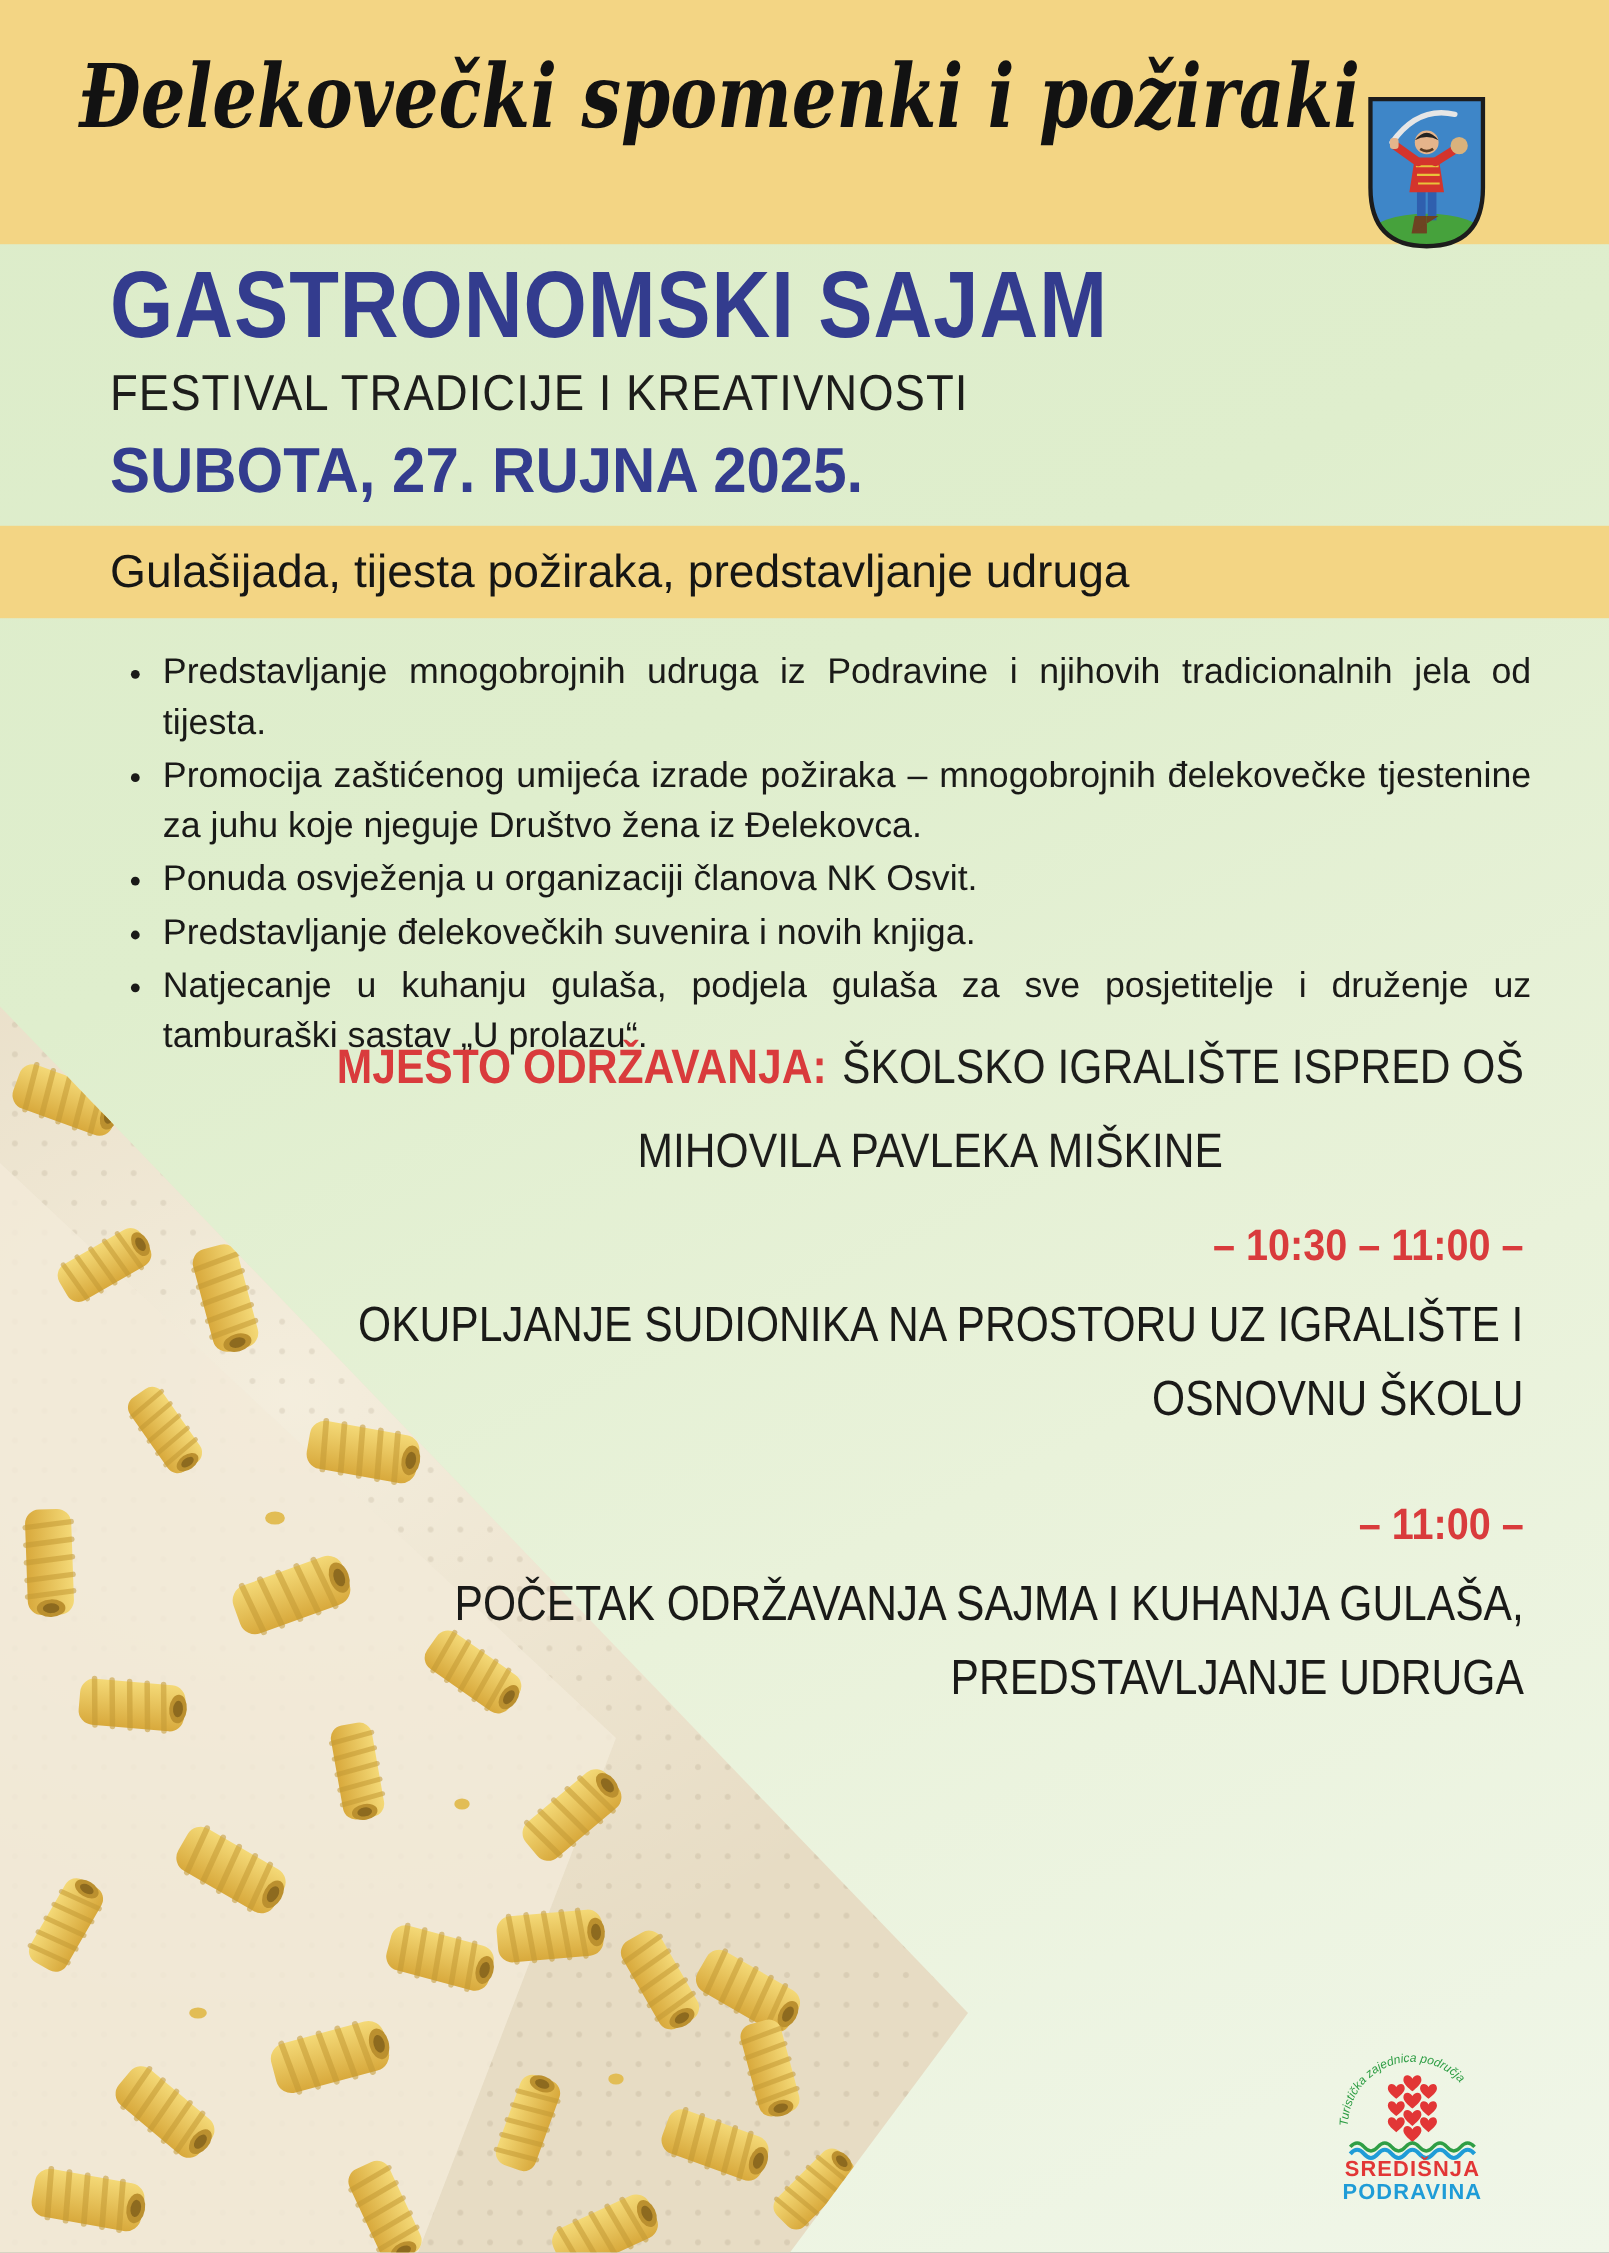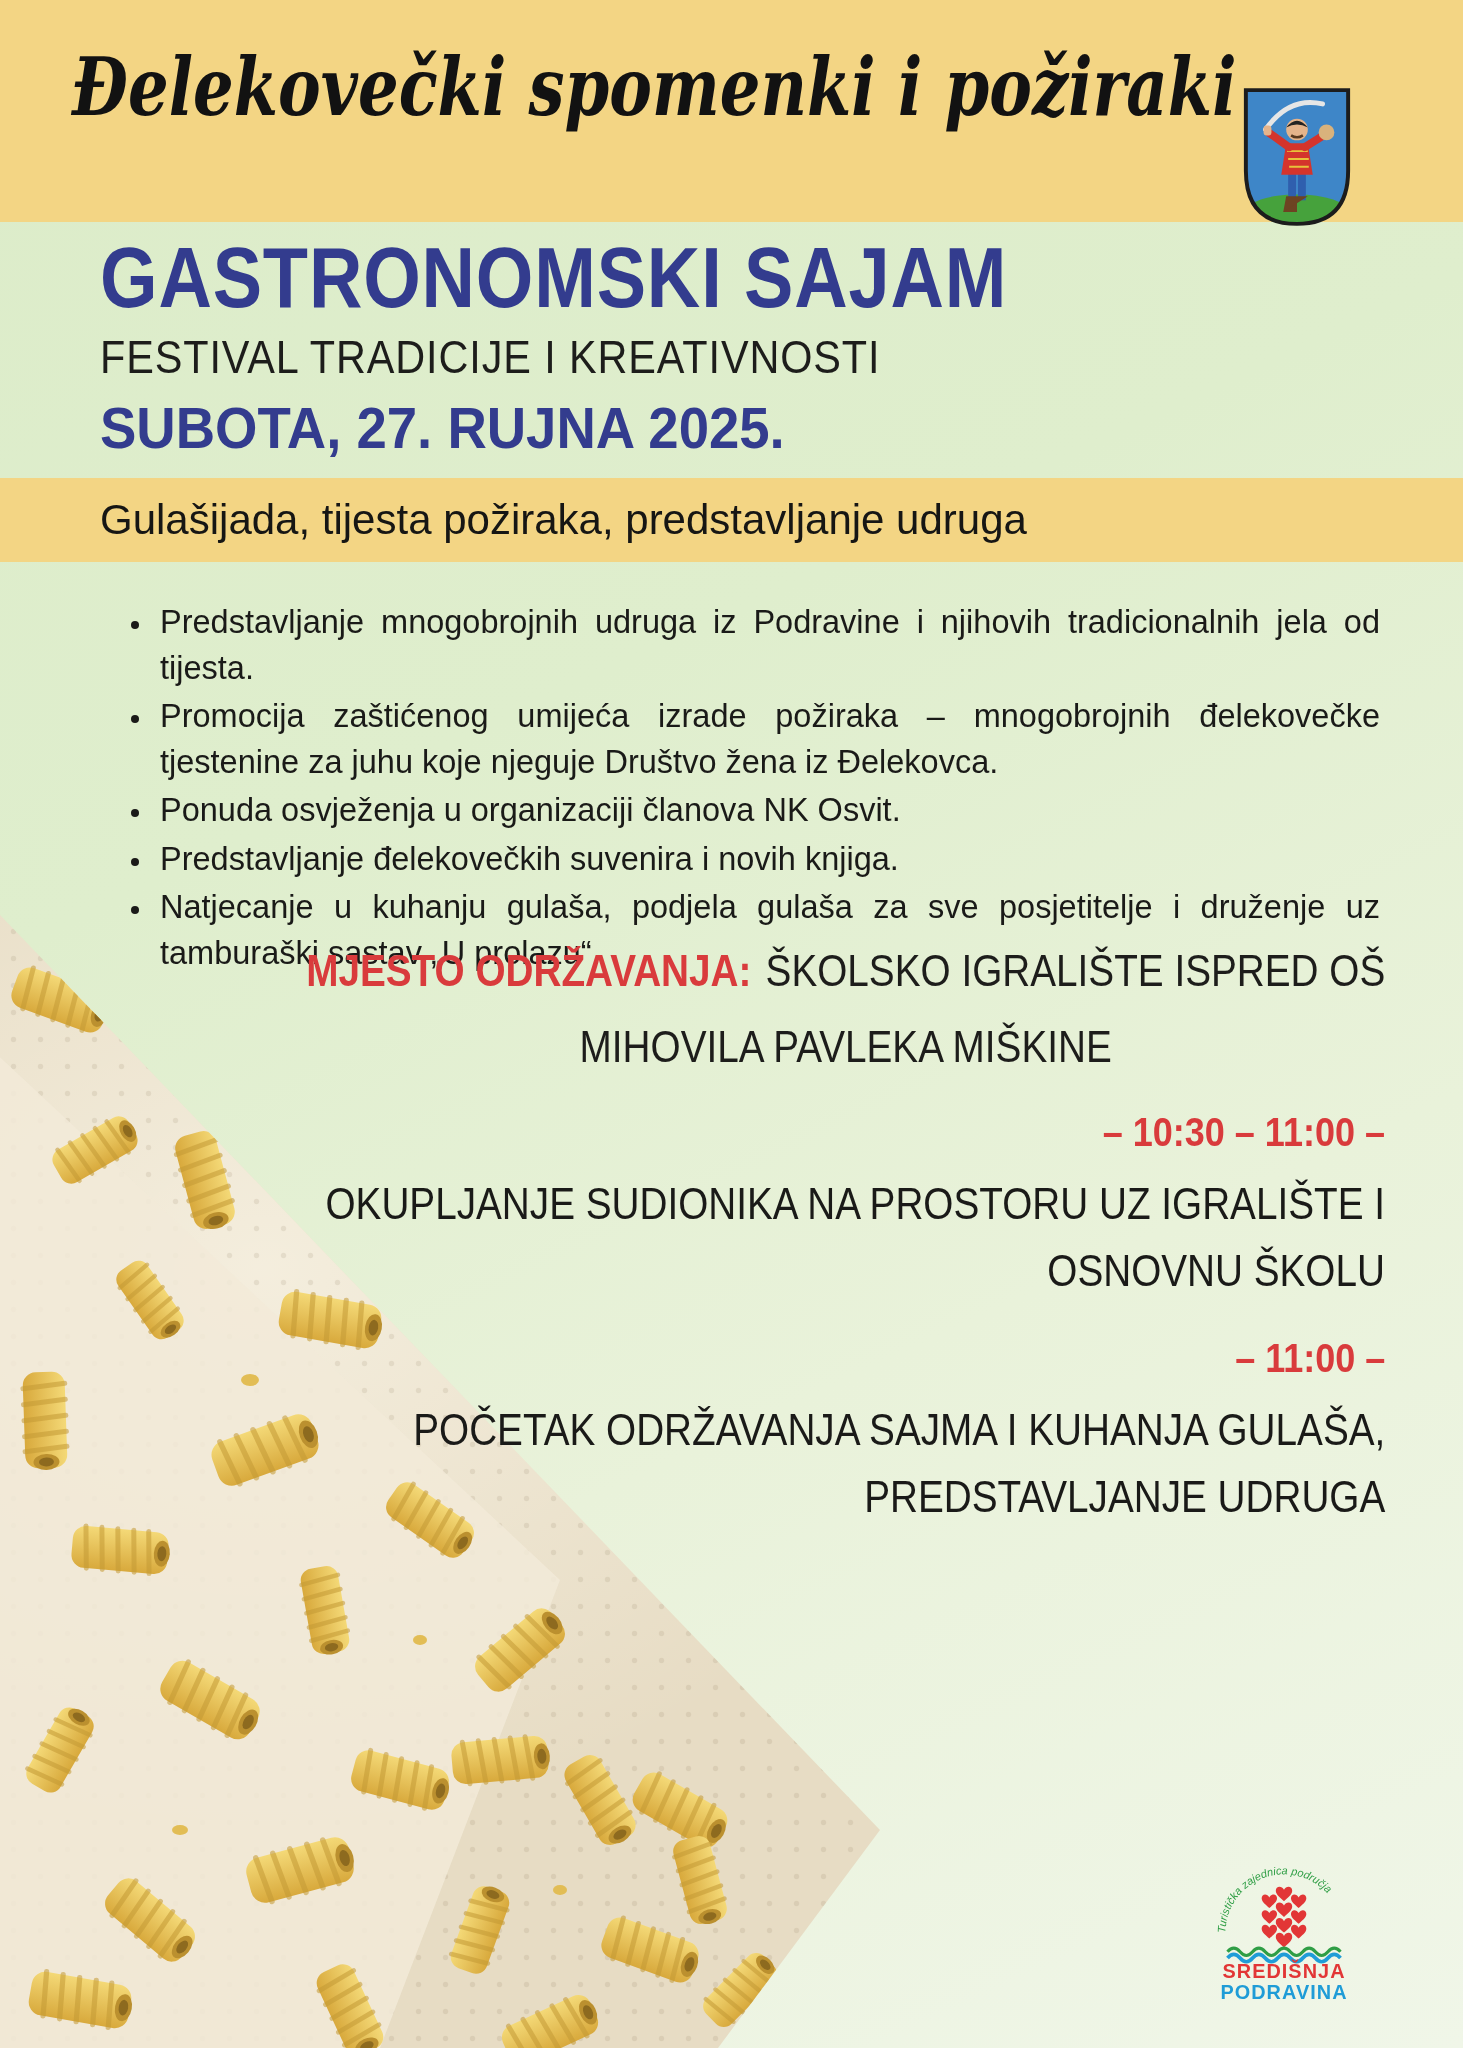--- a/index.html
+++ b/index.html
@@ -30,21 +30,21 @@
     transform:scaleX(.94);transform-origin:left center;white-space:nowrap;
   }
   
   .band-mid{
     left:0;top:478px;width:100%;height:84px;background:#f3d584;
     display:flex;align-items:center;
   }
   .band-mid-text{margin-left:100px;font-size:42px;font-weight:500;color:#161614;}
   
   .bullets{left:100px;top:588px;width:1292px;color:#1a1a18;}
-  .bullets ul{margin:12px;padding-left:42px;}
+  .bullets ul{margin:0;padding-left:42px;}
   .bullets li{
     font-size:32.5px;line-height:1.4;text-align:justify;margin-bottom:3px;padding-left:6px;
   }
   .bullets li::marker{color:#1a1a18;font-size:0.85em;}
   
   .venue{right:78px;top:946px;text-align:center;}
   .venue-row{
     white-space:nowrap;transform:scaleX(.88);transform-origin:right center;
     font-size:44px;color:#1d1d1b;
   }
@@ -53,21 +53,21 @@
   
   .sch{right:78px;text-align:right;margin-top:20px;}
   .sch-time{
     font-size:40px;font-weight:800;color:#d93b3c;white-space:nowrap;
     transform:scaleX(.9);transform-origin:right center;margin-bottom:16px;
   }
   .sch-line{
     font-size:45px;color:#1a1a18;white-space:nowrap;line-height:1.48;
     transform:scaleX(.86);transform-origin:right center;
   }
-  .sch-1{top:1090px;} .sch-2{top:1316px;} .sch-3{top:1518px;} .sch-4{top:1710px;}
+  .sch-1{top:1090px;} .sch-2{top:1344px;} .sch-3{top:1518px;} .sch-4{top:1710px;}
   
   .photo{
     left:0;top:0;width:1463px;height:2048px;
     clip-path:polygon(0px 915px,880px 1830px,718px 2048px,0px 2048px);
     background-color:#e7dcc4;
     background-image:
       radial-gradient(circle,rgba(120,100,70,.12) 2.2px,rgba(0,0,0,0) 3.2px),
       radial-gradient(700px 560px at 18% 62%,rgba(255,252,242,.55),rgba(255,252,242,0));
     background-size:27px 27px,100% 100%;
   }

